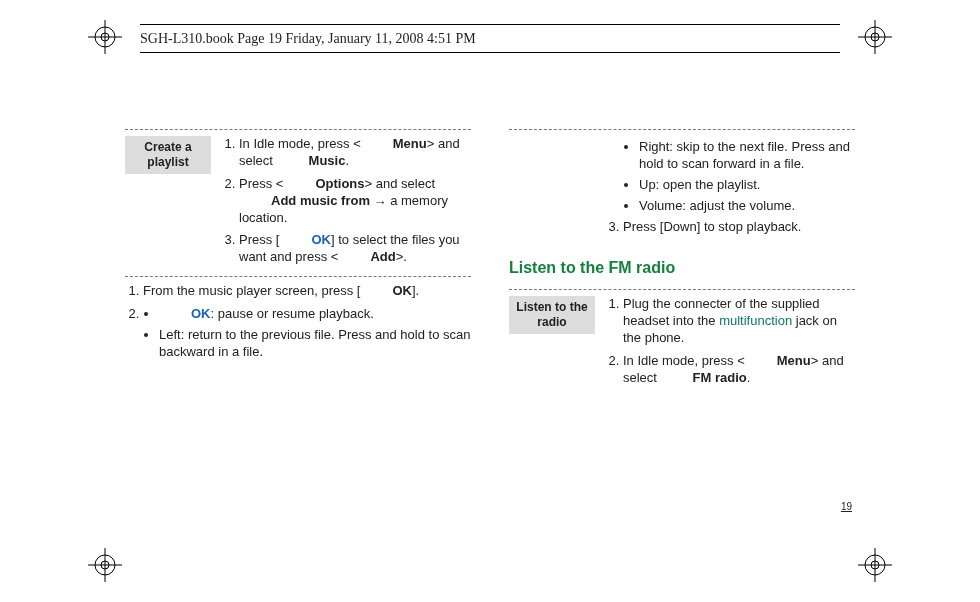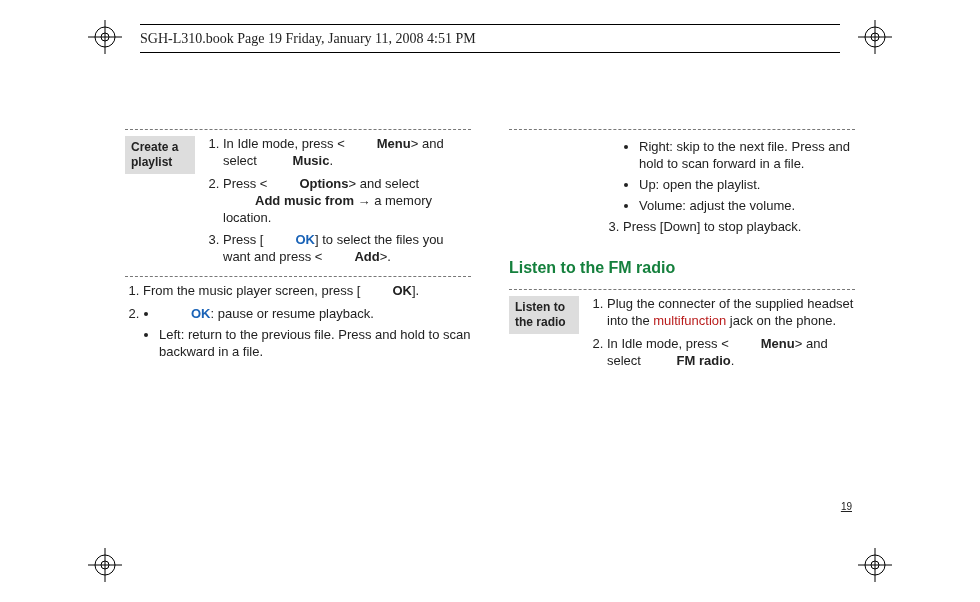--- a/index.html
+++ b/index.html
@@ -68,26 +68,27 @@
     width: 100%;
   }
   .group {
     display: flex;
     align-items: flex-start;
   }
   .group-label {
     background: #ddd;
     font-weight: bold;
     font-size: 12px;
-    width: 70px;
+    width: 86px;
     padding: 4px 6px 4px 6px;
     box-sizing: border-box;
     line-height: 1.25;
     margin-right: 10px;
     flex: none;
+    text-align: center;
   }
   .group-inst {
     flex: 1;
   }
   .group-pad {
     width: 86px;
     margin-right: 10px;
     flex: none;
   }
   ol {
@@ -102,21 +103,21 @@
     margin: 3px 0 2px 0;
     padding-left: 16px;
     list-style: disc;
   }
   ul li {
     margin-bottom: 4px;
     line-height: 1.3;
   }
   .bold { font-weight: bold; padding-left: 32px; }
   .blue { color: #1a63b7; }
-  .blue-link { color: #b91c1c; }
+  .blue-link { color: #0f766e; }
   .section-heading {
     color: #15803d;
     font-weight: bold;
     font-size: 16px;
     margin: 18px 0 12px 0;
   }
   .pagenum {
     position: absolute;
     right: 128px;
     bottom: 90px;

